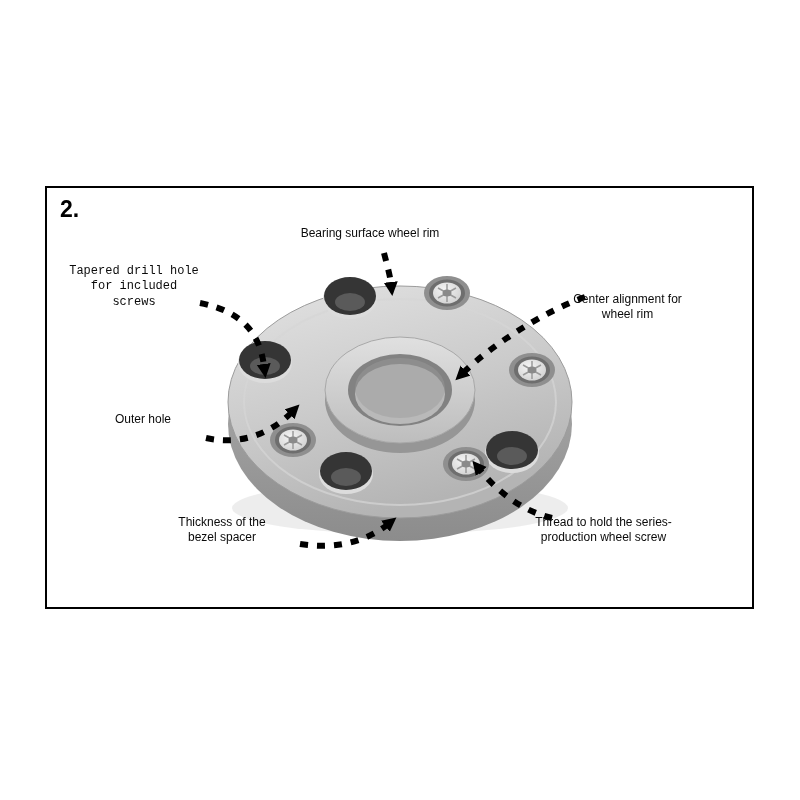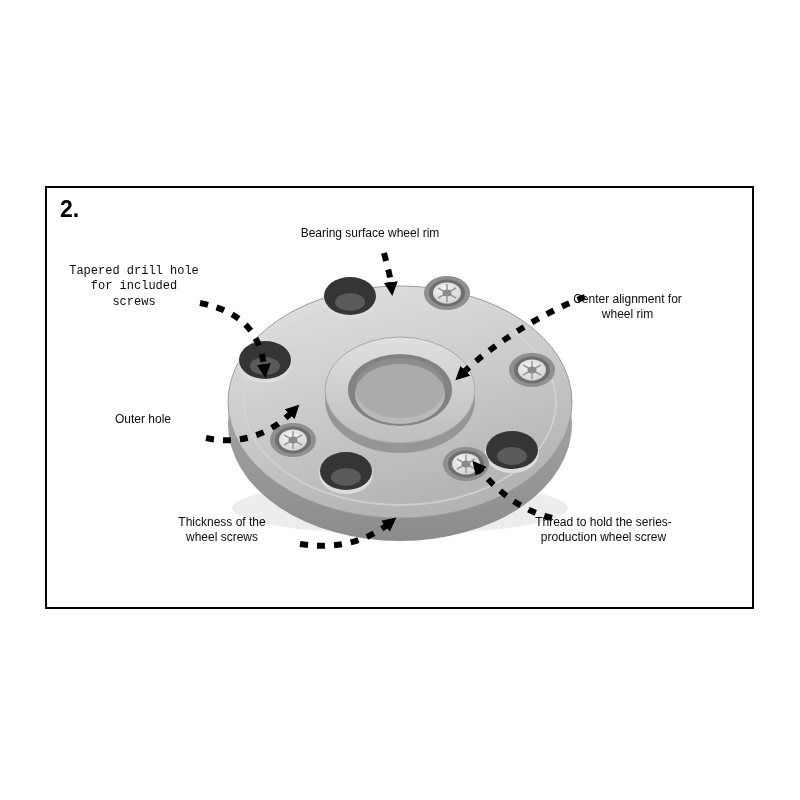--- a/index.html
+++ b/index.html
@@ -140,16 +140,16 @@
 <div class="label label-tapered">Tapered drill hole
 for included
 screws</div>
 
 <div class="label label-center">Center alignment for
 wheel rim</div>
 
 <div class="label label-bezel">Outer hole</div>
 
 <div class="label label-thickness">Thickness of the
-wheel screws</div>
+bezel spacer</div>
 
 <div class="label label-thread">Thread to hold the series-
 production wheel screw</div>
 
 </body></html>

